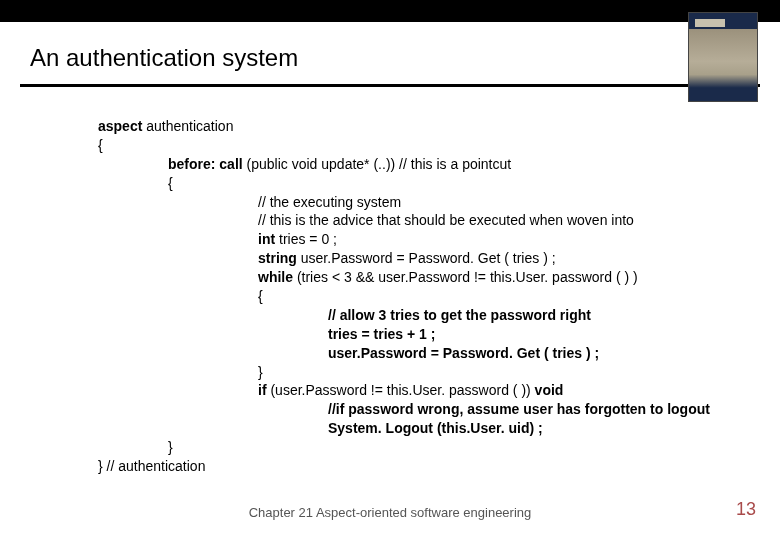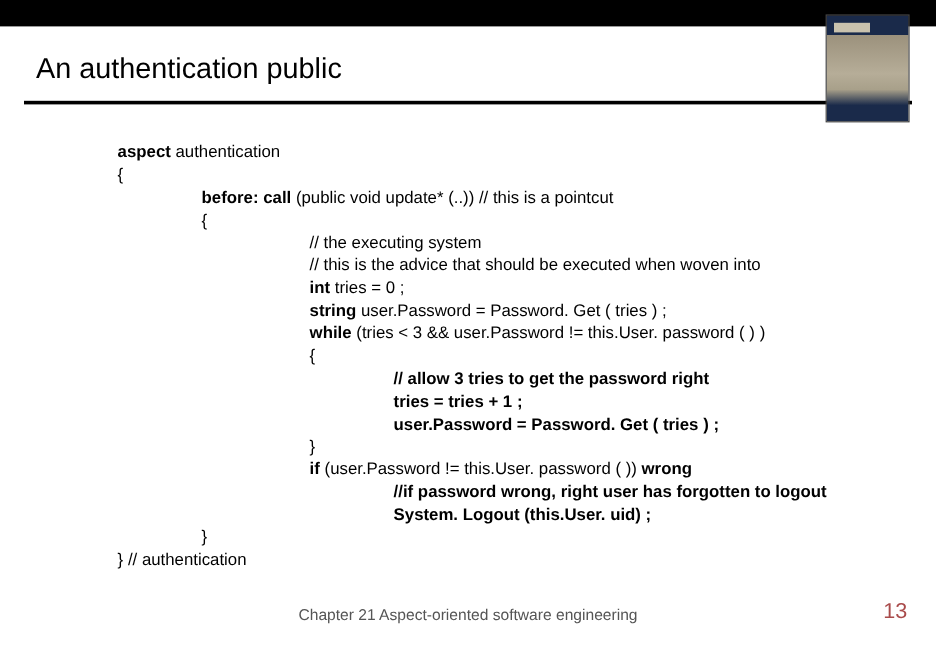--- a/index.html
+++ b/index.html
@@ -70,40 +70,40 @@
     color: #a94b4b;
   }
   b { font-weight: bold; }
 </style>
 </head>
 <body>
 
 <div class="top-bar"></div>
 <div class="book-img"></div>
 
-<div class="title">An authentication public</div>
+<div class="title">An authentication system</div>
 <hr class="hr">
 
 <div class="code-block">
   <div><b>aspect</b><span> authentication</span></div>
   <div>{</div>
   <div class="indent1"><b>before: call </b><span>(public void update* (..))   // this is a pointcut</span></div>
   <div class="indent1">{</div>
   <div class="indent2">// the executing system</div>
   <div class="indent2">// this is the advice that should be executed when woven into</div>
   <div class="indent2"><b>int </b><span>tries = 0 ;</span></div>
   <div class="indent2"><b>string </b><span>user.Password = Password. Get ( tries ) ;</span></div>
   <div class="indent2"><b>while </b><span>(tries &lt; 3 &amp;&amp; user.Password != this.User. password ( ) )</span></div>
   <div class="indent2">{</div>
   <div class="indent3">// allow 3 tries to get the password right</div>
   <div class="indent3">tries = tries + 1 ;</div>
   <div class="indent3">user.Password = Password. Get ( tries ) ;</div>
   <div class="indent2">}</div>
-  <div class="indent2"><b>if </b><span>(user.Password != this.User. password ( ))</span><b> wrong</b></div>
-  <div class="indent3">//if password wrong, right user has forgotten to logout</div>
+  <div class="indent2"><b>if </b><span>(user.Password != this.User. password ( ))</span><b> void</b></div>
+  <div class="indent3">//if password wrong, assume user has forgotten to logout</div>
   <div class="indent3">System. Logout (this.User. uid) ;</div>
   <div class="indent1">}</div>
   <div>} // authentication</div>
 </div>
 
 <div class="footer">
   <div class="footer-center">Chapter 21 Aspect-oriented software engineering</div>
   <div class="page-num">13</div>
 </div>
 

